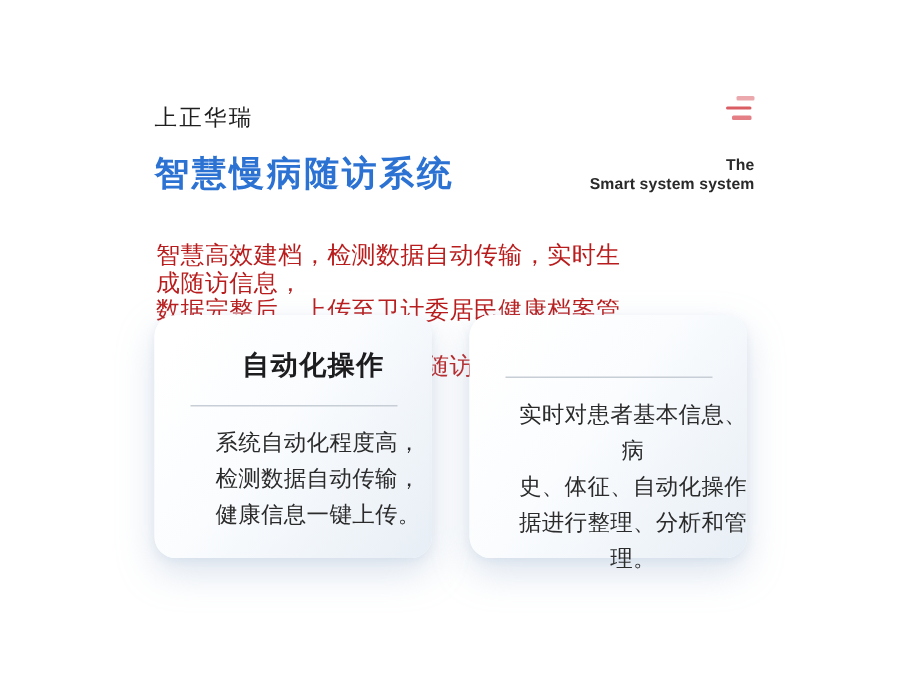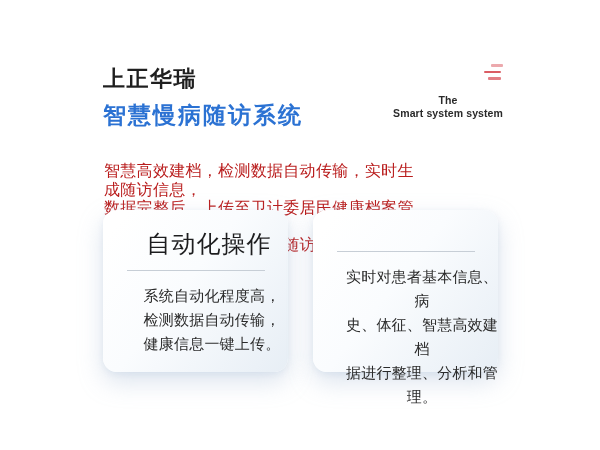--- a/index.html
+++ b/index.html
@@ -15,54 +15,54 @@
     color:var(--text-dark);
   }
   .page{position:relative;width:600px;height:450px;overflow:hidden;background:#ffffff;}
 
   
   .header{
     position:absolute;left:103px;top:64px;width:400px;
     display:flex;justify-content:space-between;align-items:flex-start;
   }
   .company-name{
-    margin:0;font-size:22px;line-height:29px;font-weight:700;
+    margin:0;font-size:15px;line-height:29px;font-weight:400;
     letter-spacing:1.5px;color:var(--text-dark);
   }
   .product-title{
     margin:7px 0 0;font-size:23px;line-height:30px;font-weight:700;
     letter-spacing:2px;color:var(--accent);
   }
   .brand-right{display:flex;flex-direction:column;align-items:flex-end;}
   .logo{width:20px;height:16px;position:relative;}
   .logo .bar{position:absolute;height:2.5px;border-radius:1px;background:var(--logo-red);}
   .logo .bar1{top:0;right:0;width:12px;opacity:.5;}
   .logo .bar2{top:6.5px;right:2.5px;width:17px;opacity:.95;}
   .logo .bar3{top:13px;right:2px;width:13px;opacity:.75;}
   .tagline{
-    margin-top:14px;text-align:center;font-size:10.5px;line-height:12.5px;
+    margin-top:24px;text-align:right;font-size:10.5px;line-height:12.5px;
     font-weight:700;color:#2a2a2a;letter-spacing:0.1px;
   }
 
   
   .intro{
     position:absolute;left:104px;top:146px;width:310px;
     font-size:16px;line-height:18.5px;color:#b91c1c;
     letter-spacing:0.3px;white-space:pre-line;
   }
 
   
   .cards{position:absolute;left:103px;top:210px;display:flex;gap:25px;}
   .card{
     width:185px;height:162px;border-radius:14px;padding-top:24px;
     background:linear-gradient(128deg,#ffffff 8%,#fafcfe 45%,#e7eef5 100%);
     box-shadow:0 10px 24px rgba(163,184,209,0.38),0 2px 6px rgba(163,184,209,0.18);
   }
   .card-title{
-    text-align:center;font-size:24px;line-height:19px;font-weight:400;
+    text-align:center;font-size:18px;line-height:19px;font-weight:700;
     color:#1d1d1f;letter-spacing:1px;margin-left:27px;
   }
   .card-divider{width:138px;height:1px;background:#c7ced6;margin:17px auto 0;}
   .card-body{
     margin-top:13px;text-align:center;font-size:15px;line-height:24px;
     color:#2b2b2b;white-space:pre-line;letter-spacing:0.2px;padding-left:33px;
   }
 </style>
 </head>
 <body>
@@ -95,18 +95,18 @@
     <div class="card">
       <div class="card-title">自动化操作</div>
       <div class="card-divider"></div>
       <div class="card-body">系统自动化程度高，
 检测数据自动传输，
 健康信息一键上传。</div>
     </div>
     <div class="card">
       <div class="card-divider"></div>
       <div class="card-body">实时对患者基本信息、病
-史、体征、智慧高效建档
+史、体征、自动化操作
 据进行整理、分析和管理。</div>
     </div>
   </div>
 
 </div>
 
 </body></html>

